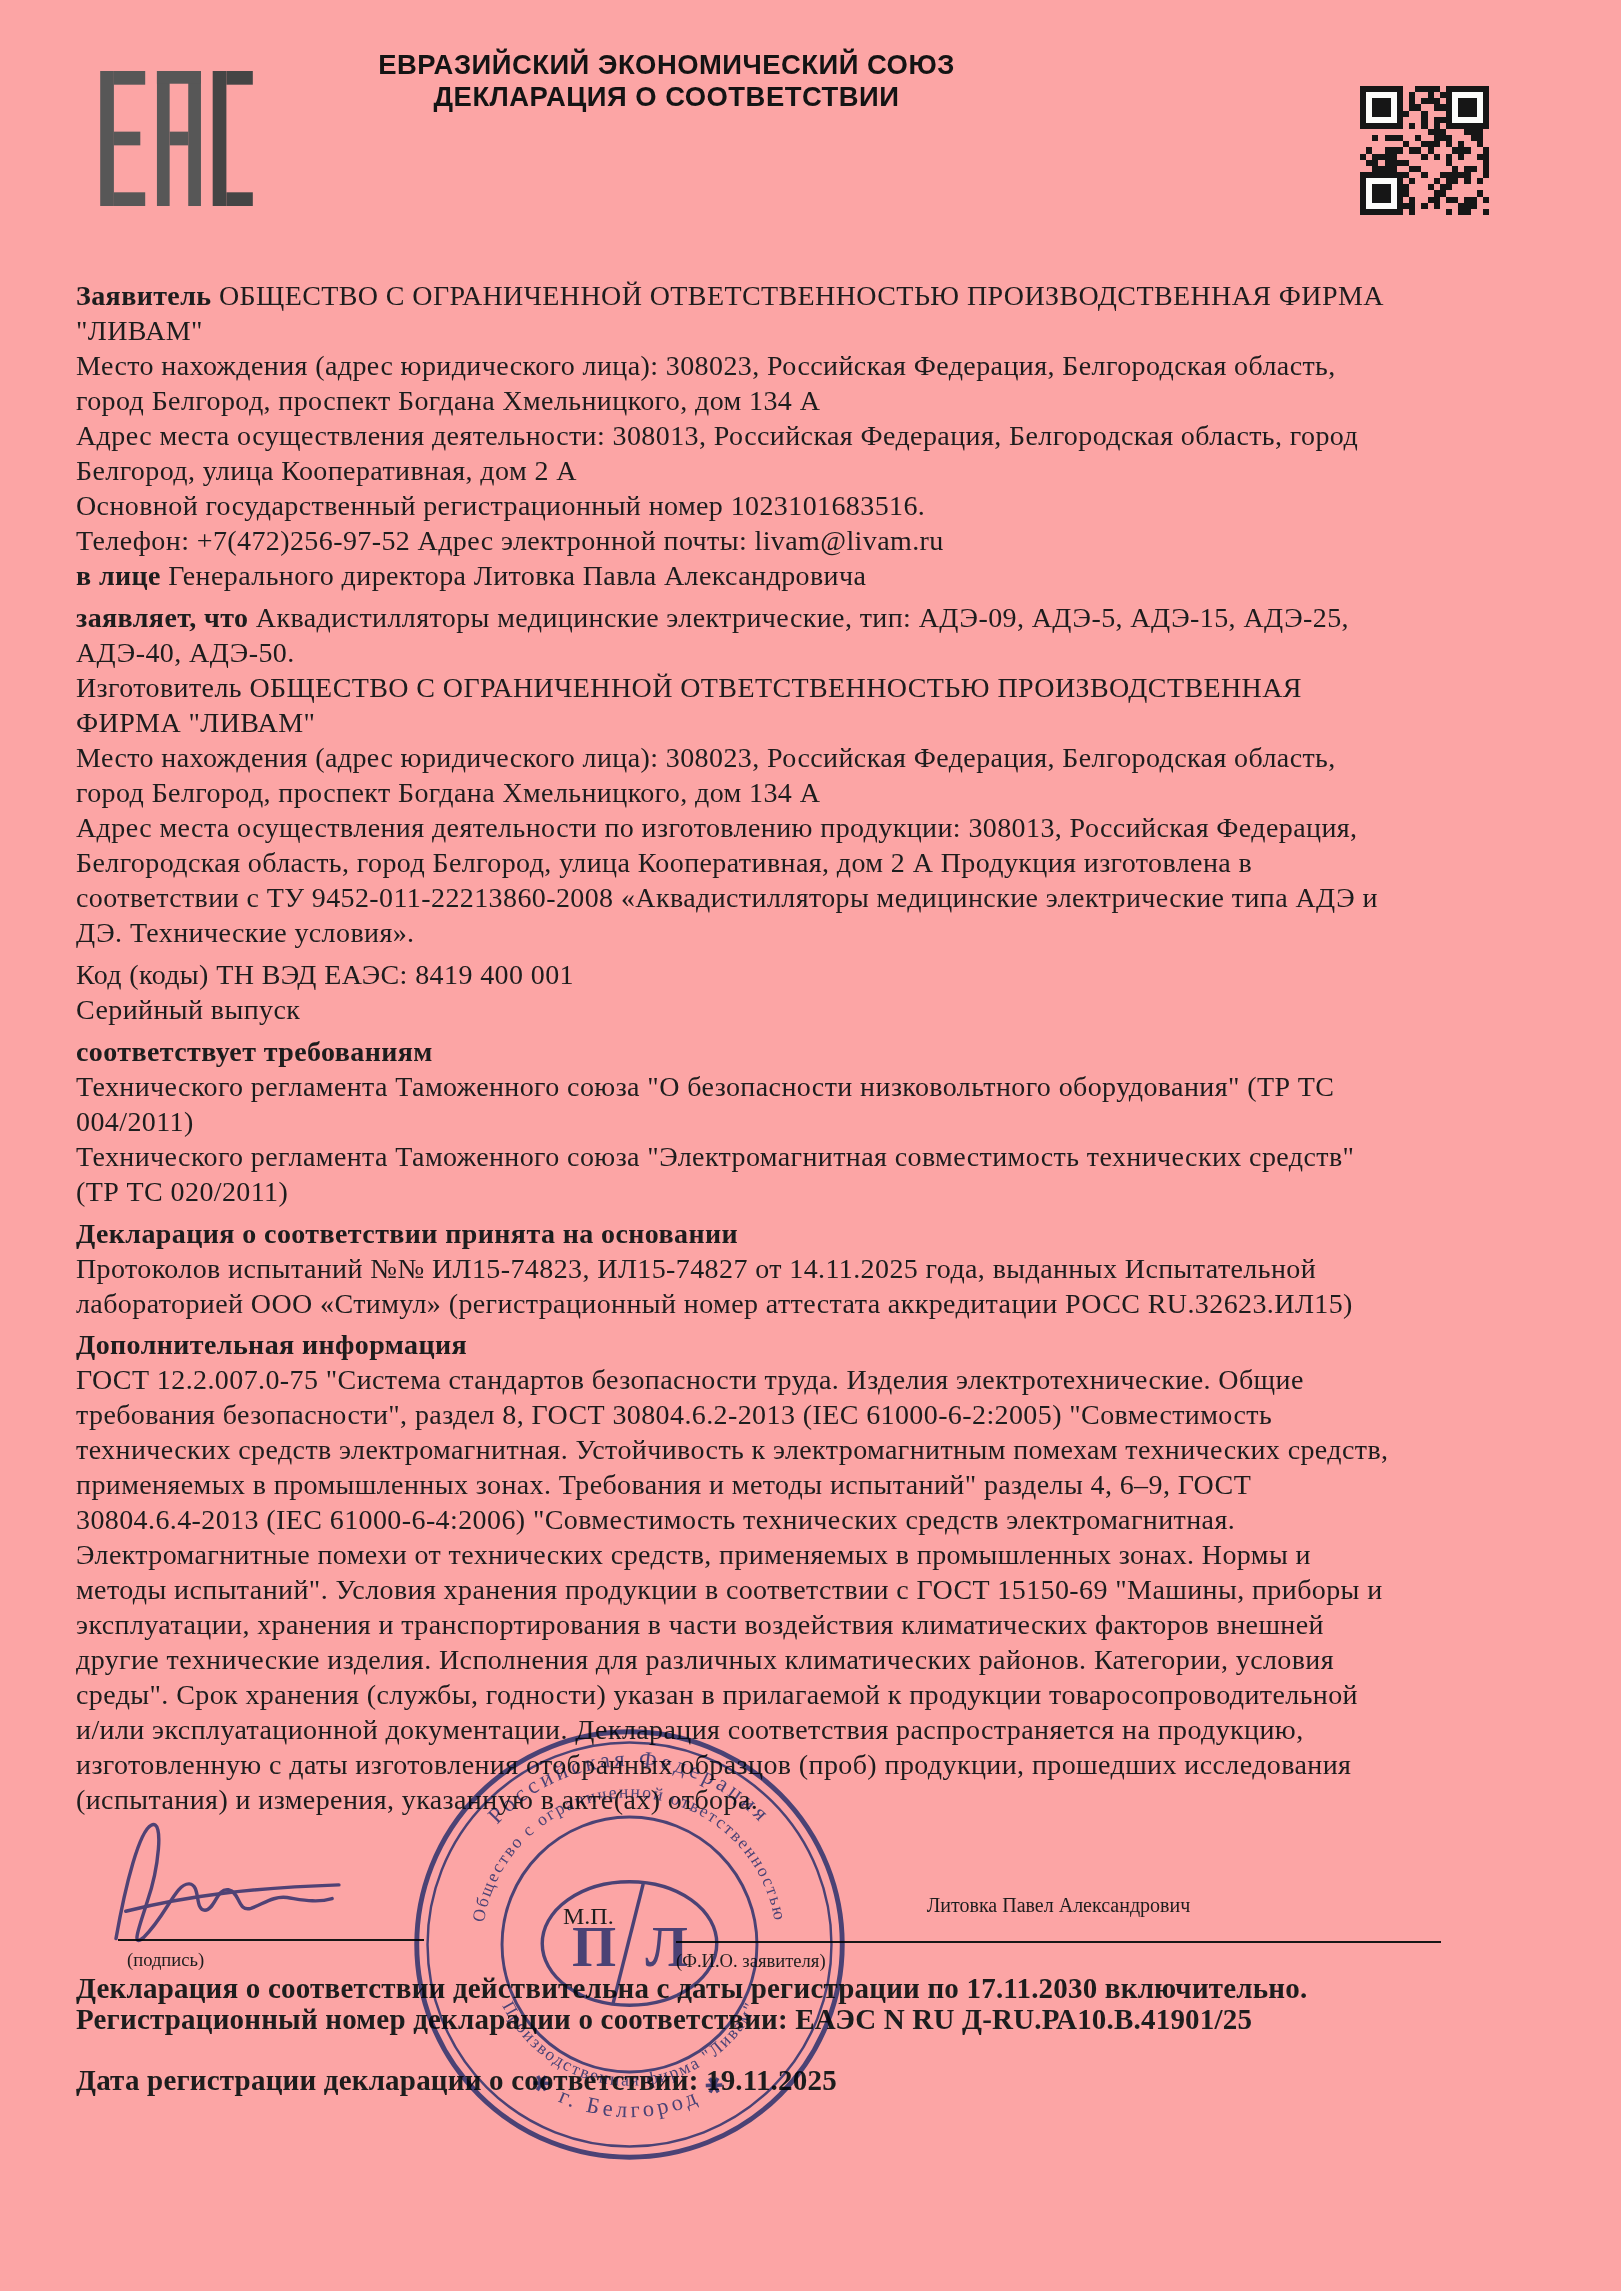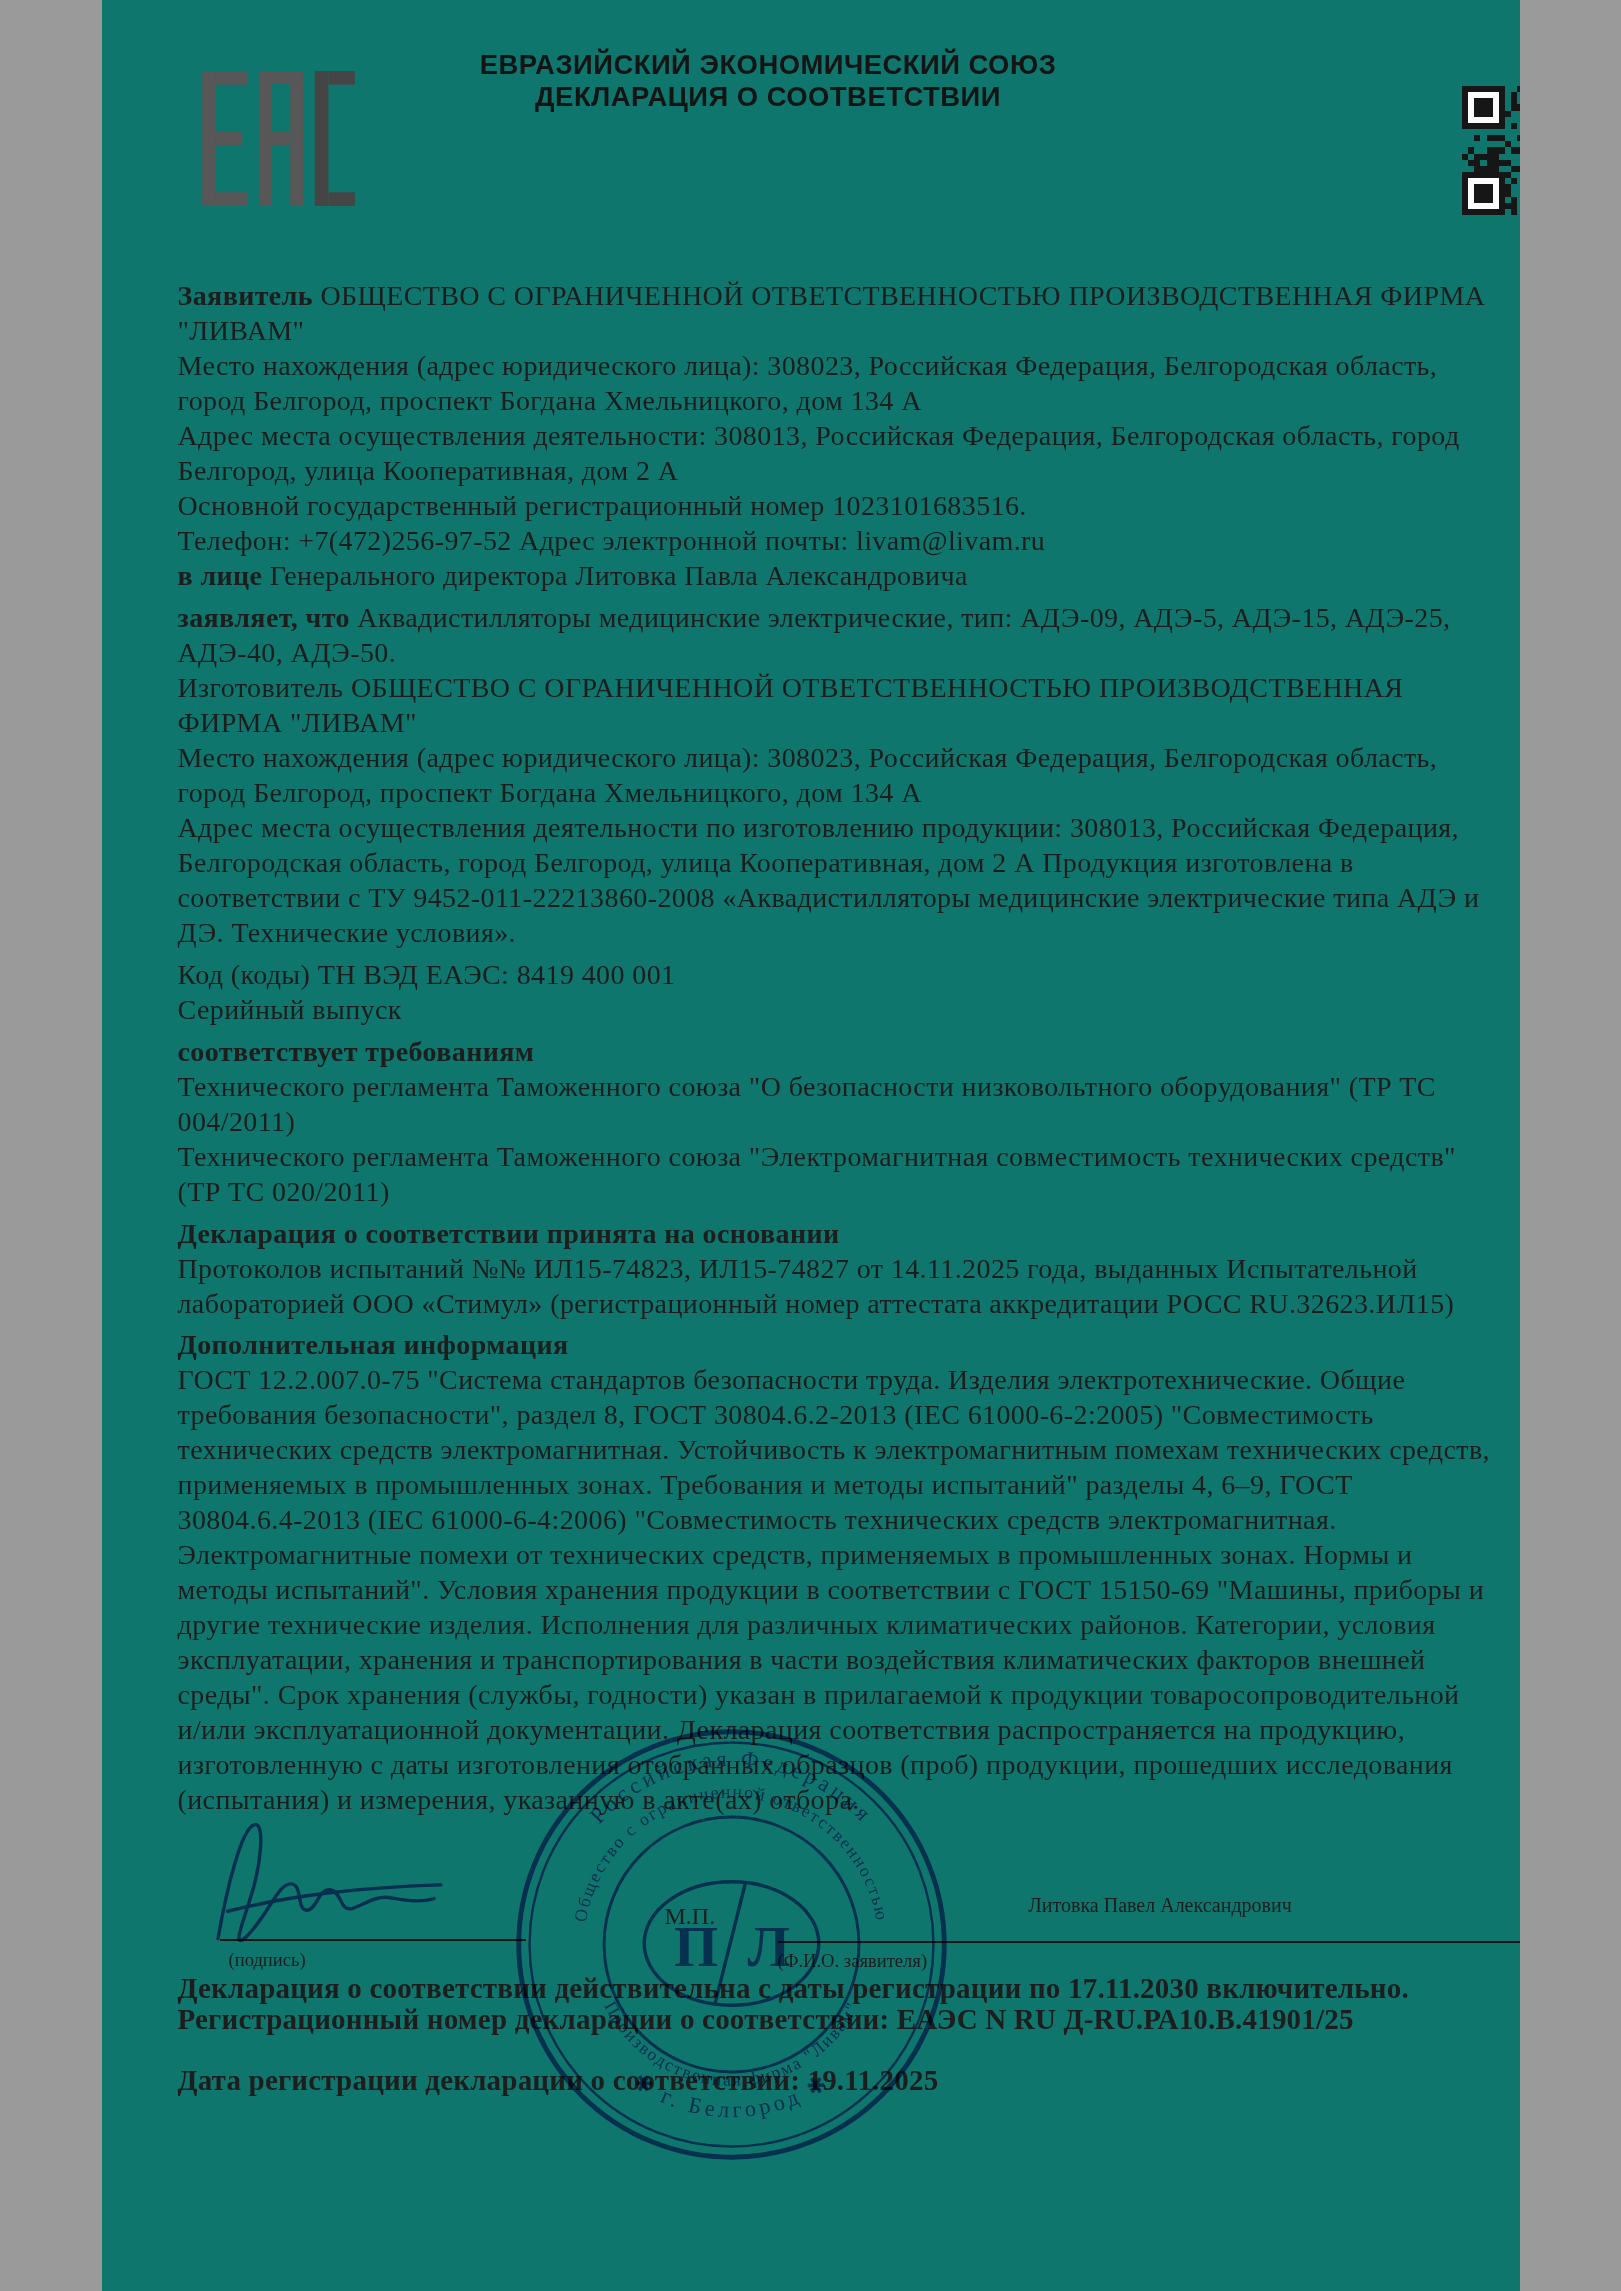--- a/index.html
+++ b/index.html
@@ -1,16 +1,16 @@
 <!DOCTYPE html>
 <html><head>
 <meta charset="utf-8">
 <style>
   html,body{margin:0;padding:0;background:#9a9a9a;}
-  .page{position:relative;width:1418px;height:2292px;margin:0 auto;background:#0f766e;
+  .page{position:relative;width:1621px;height:2292px;margin:0 auto;background:#fca5a5;
         font-family:"Liberation Serif",serif;color:#1d1d1d;overflow:hidden;}
   
   .doc-title{position:absolute;left:137px;top:49px;width:1059px;text-align:center;
              font-family:"Liberation Sans",sans-serif;font-weight:bold;font-size:27.4px;
              line-height:32px;letter-spacing:0.5px;color:#141414;}
   .eac{position:absolute;left:100px;top:71px;}
   .qr{position:absolute;left:1360px;top:86px;width:129px;height:129px;}
   
   .body-text{position:absolute;left:76px;top:278px;width:1509px;font-size:28px;letter-spacing:0.4px;}
   .line{white-space:nowrap;height:35px;line-height:35px;}
@@ -234,22 +234,22 @@
       <div class="line"><span>Протоколов испытаний №№ ИЛ15-74823, ИЛ15-74827 от 14.11.2025 года, выданных Испытательной</span></div>
       <div class="line"><span>лабораторией ООО «Стимул» (регистрационный номер аттестата аккредитации РОСС RU.32623.ИЛ15)</span></div>
       <div class="line gap b"><span>Дополнительная информация</span></div>
       <div class="line"><span>ГОСТ 12.2.007.0-75 "Система стандартов безопасности труда. Изделия электротехнические. Общие</span></div>
       <div class="line"><span>требования безопасности", раздел 8, ГОСТ 30804.6.2-2013 (IEC 61000-6-2:2005) "Совместимость</span></div>
       <div class="line"><span>технических средств электромагнитная. Устойчивость к электромагнитным помехам технических средств,</span></div>
       <div class="line"><span>применяемых в промышленных зонах. Требования и методы испытаний" разделы 4, 6–9, ГОСТ</span></div>
       <div class="line"><span>30804.6.4-2013 (IEC 61000-6-4:2006) "Совместимость технических средств электромагнитная.</span></div>
       <div class="line"><span>Электромагнитные помехи от технических средств, применяемых в промышленных зонах. Нормы и</span></div>
       <div class="line"><span>методы испытаний". Условия хранения продукции в соответствии с ГОСТ 15150-69 "Машины, приборы и</span></div>
+      <div class="line"><span>эксплуатации, хранения и транспортирования в части воздействия климатических факторов внешней</span></div>
       <div class="line"><span>другие технические изделия. Исполнения для различных климатических районов. Категории, условия</span></div>
-      <div class="line"><span>эксплуатации, хранения и транспортирования в части воздействия климатических факторов внешней</span></div>
       <div class="line"><span>среды". Срок хранения (службы, годности) указан в прилагаемой к продукции товаросопроводительной</span></div>
       <div class="line"><span>и/или эксплуатационной документации. Декларация соответствия распространяется на продукцию,</span></div>
       <div class="line"><span>изготовленную с даты изготовления отобранных образцов (проб) продукции, прошедших исследования</span></div>
       <div class="line"><span>(испытания) и измерения, указанную в акте(ах) отбора.</span></div>
     </div>
 
   <div class="validity">Декларация о соответствии действительна с даты регистрации по 17.11.2030 включительно.</div>
 
   <div class="sig-line-left"></div>
   <div class="caption-podpis">(подпись)</div>

